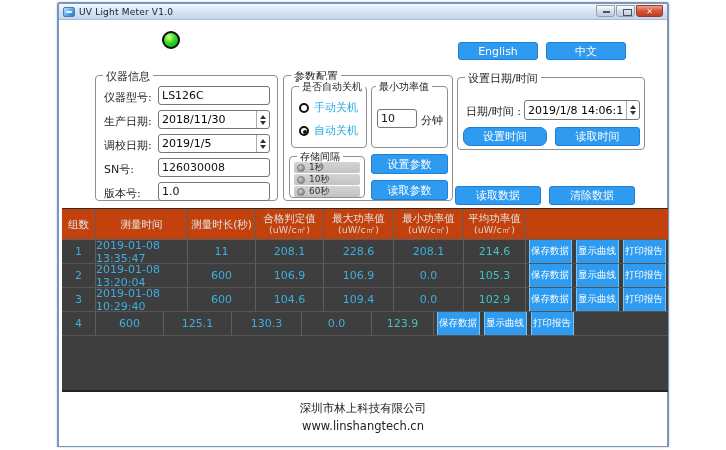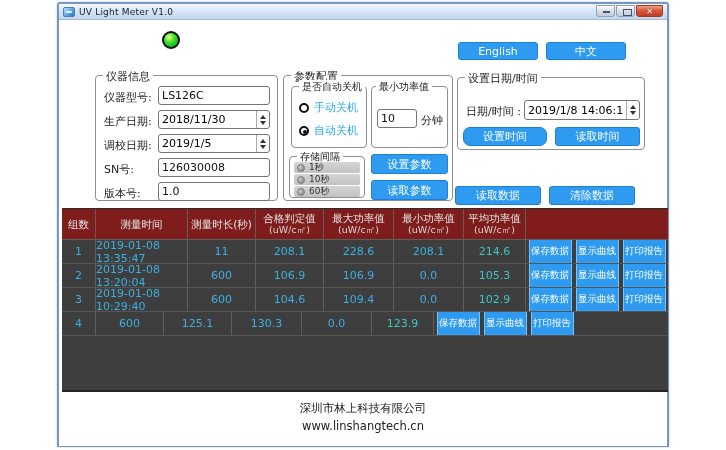--- a/index.html
+++ b/index.html
@@ -67,21 +67,21 @@
 
   
   .led { position:absolute; left:103px; top:11px; width:18px; height:18px; border-radius:50%;
          border:2.5px solid #0c0c0c;
          background:radial-gradient(circle at 36% 30%, #f2ffa8 0%, #8cf24a 22%, #2ddb2d 45%, #16b516 80%, #0f970f 100%); }
 
   
   .dtable { position:absolute; left:3px; top:188px; width:606px; height:184px; background:#3e3e3e;
             border-bottom:2px solid #242424; border-top:1px solid #2c2c2c; }
   .trow { display:flex; width:100%; }
-  .thead { height:31px; background:#7f1d1d; border-bottom:1px solid #5e5e5e; }
+  .thead { height:31px; background:#c2410c; border-bottom:1px solid #5e5e5e; }
   .tbody-row { height:24px; border-bottom:1px solid #565656; background:#3e3e3e; }
   .cell { border-right:1px solid #5e5e5e; display:flex; flex-direction:column; align-items:center;
           justify-content:center; overflow:hidden; }
   .cell:last-child { border-right:none; }
   .hc { color:#e4e4e4; font-size:10.5px; line-height:12px; text-align:center; }
   .hc .unit { font-size:9.5px; color:#d8d8d8; }
   .dc { color:#3dafe0; font-size:11px; }
   .dc.avg { color:#3fc3c3; }
   .c0{width:34px;} .c1{width:92px;} .c2{width:68px;} .c3{width:68px;}
   .c4{width:70px;} .c5{width:70px;} .c6{width:62px;} .c7{width:142px;}

